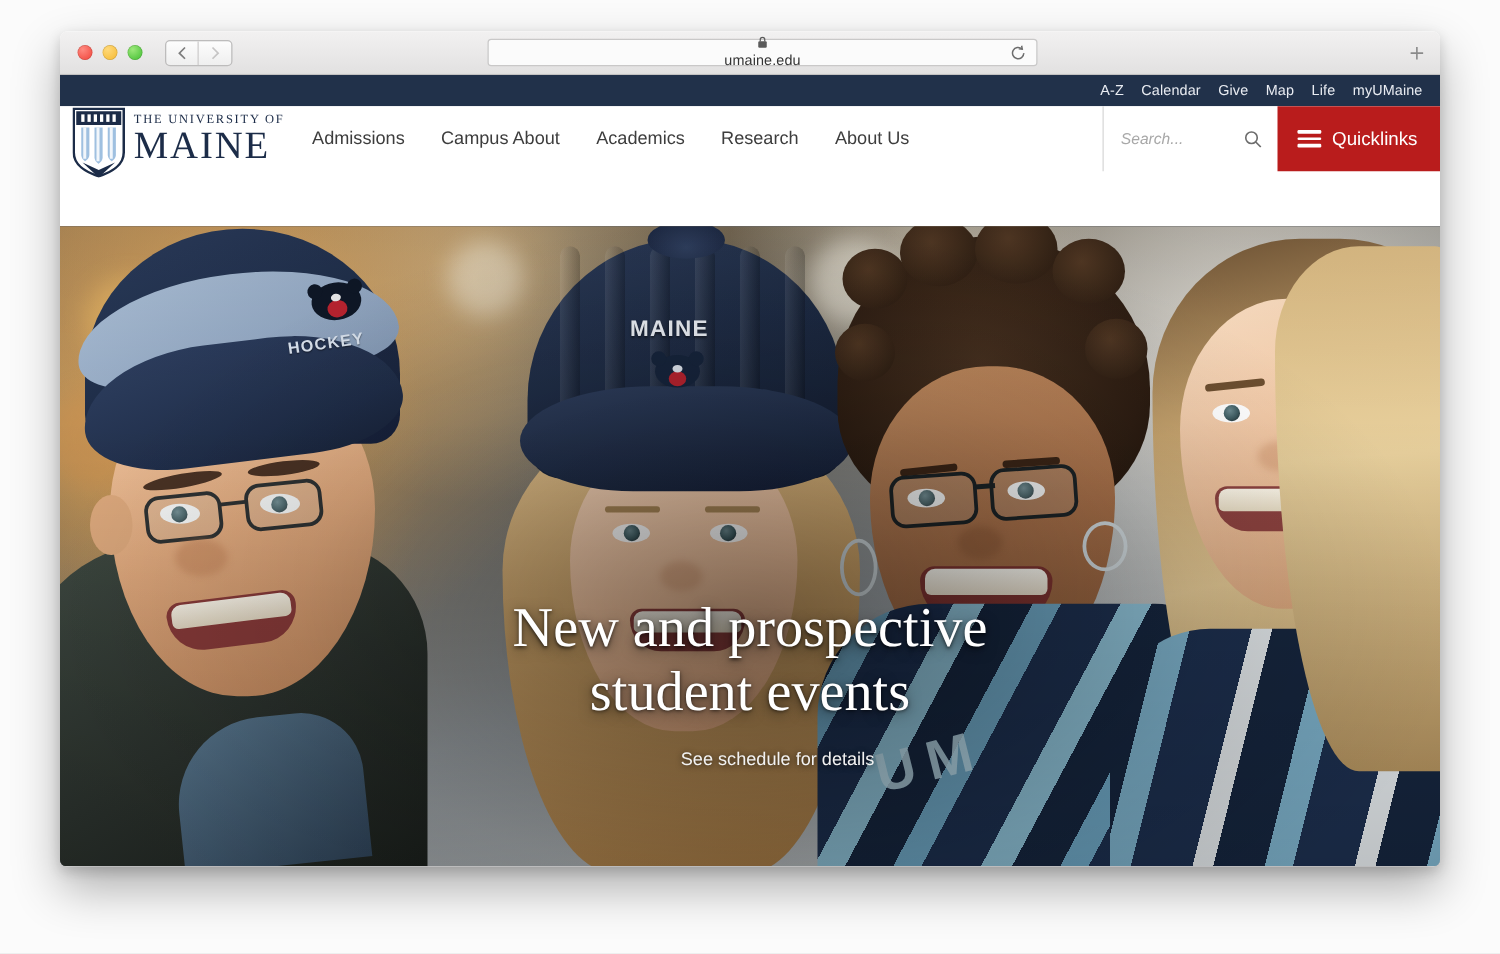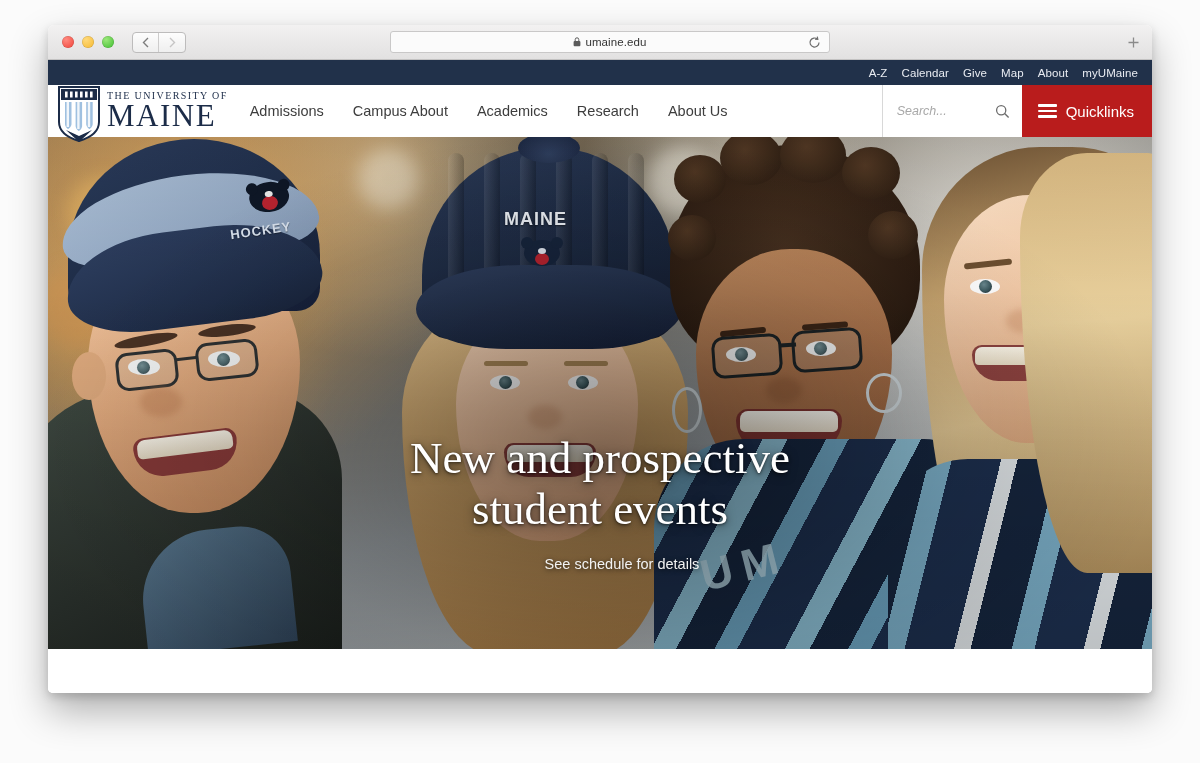--- a/index.html
+++ b/index.html
@@ -73,21 +73,21 @@
     top: 6px;
     width: 440px;
     height: 22px;
     background: #fbfbfb;
     border: 1px solid #c9c8c8;
     border-radius: 3px;
     display: flex;
     align-items: center;
     justify-content: center;
   }
-  .url-inner { display: flex; align-items: center; gap: 4px; }
+  .url-inner { display: flex; align-items: center; gap: 4px; flex-direction: column; }
   .lock-icon { display: inline-block; }
   .url-text {
     font-size: 11.5px;
     color: #333;
     letter-spacing: 0.1px;
   }
   .reload-btn {
     position: absolute;
     right: 7px;
     top: 3px;
@@ -225,20 +225,21 @@
     display: block; width: 19px; height: 2.5px; background: #fff; border-radius: 1px;
   }
   .quicklinks-label { font-size: 15px; color: #fff; }
 
   
   .hero {
     position: relative;
     height: 512px;
     overflow: hidden;
     background: #2a2f38;
+    margin-top: 44px;
   }
   .hero-photo {
     position: absolute;
     inset: 0;
     overflow: hidden;
   }
 
   
   .bg-sky {
     position: absolute; inset: 0;
@@ -582,21 +583,21 @@
     </div>
   </div>
 
   <div class="page">
 
     <div class="utility-bar">
       <a class="utility-link">A-Z</a>
       <a class="utility-link">Calendar</a>
       <a class="utility-link">Give</a>
       <a class="utility-link">Map</a>
-      <a class="utility-link">About</a>
+      <a class="utility-link">Life</a>
       <a class="utility-link">myUMaine</a>
     </div>
 
     <div class="site-header">
 
       <a class="logo-block">
         <div class="crest">
           <svg width="42" height="56" viewBox="0 0 42 56">
             <path d="M1 1 H41 V36 C41 46 31 52 21 55 C11 52 1 46 1 36 Z" fill="#ffffff" stroke="#1c2c48" stroke-width="2"></path>
             <rect x="3" y="3" width="36" height="11" fill="#1c2c48"></rect>

